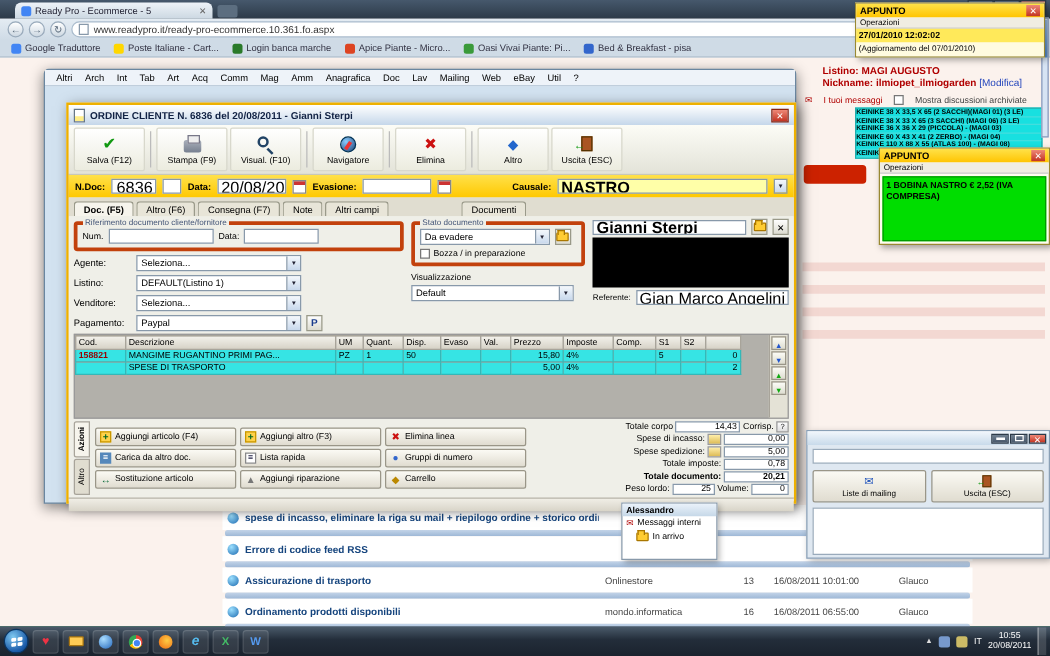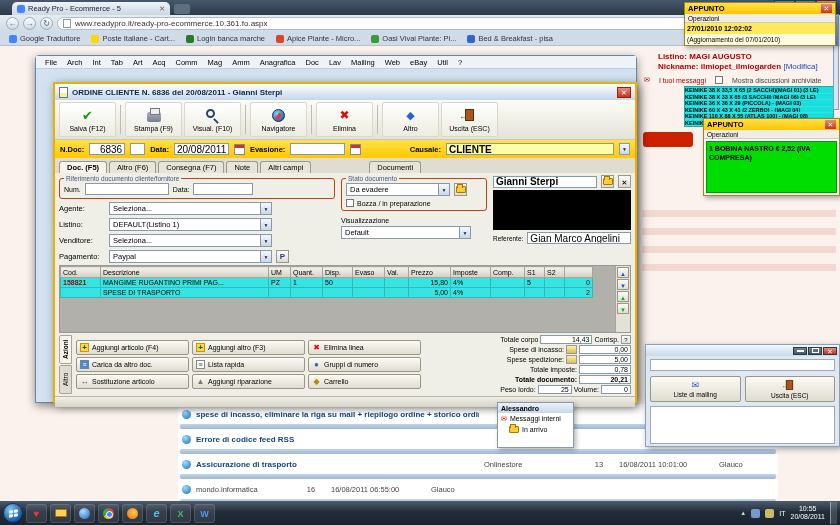--- a/index.html
+++ b/index.html
@@ -75,42 +75,42 @@
 .ti-print::before{content:"";position:absolute;left:3px;top:-4px;width:8px;height:5px;background:#eee;border:1px solid #778}
 .ti-view{width:9px;height:9px;border:2px solid #224466;border-radius:50%;position:relative;margin:1px 4px 4px 0}
 .ti-view::after{content:"";position:absolute;width:2px;height:6px;background:#224466;left:7px;top:7px;transform:rotate(-45deg)}
 .ti-nav{width:13px;height:13px;border-radius:50%;background:radial-gradient(circle at 35% 30%,#88ccff,#224477);border:1px solid #003355}
 .ti-nav::before{content:"";display:block;width:3px;height:7px;background:#ee3333;margin:3px auto 0;transform:rotate(35deg)}
 .ti-del::before{content:"✖";color:#cc1111;font-size:12px}
 .ti-oth::before{content:"◆";color:#2266cc;font-size:11px}
 .ti-exit{width:9px;height:12px;background:#aa5522;border:1px solid #553300;position:relative}
 .ti-exit::after{content:"←";position:absolute;left:-7px;top:1px;color:#119911;font-size:9px;font-weight:bold}
 .strip{flex:0 0 18px;background:linear-gradient(#ffe14a,#ffc800);display:flex;align-items:center;gap:5px;padding:0 5px;font-size:7.5px;font-weight:bold}
-.fld{background:#fff;border:1px solid #8899aa;height:12px;font-size:10px;padding:0 2px;display:flex;align-items:center;font-weight:normal;white-space:nowrap;overflow:hidden}
+.fld{background:#fff;border:1px solid #8899aa;height:12px;font-size:13px;padding:0 2px;display:flex;align-items:center;font-weight:normal;white-space:nowrap;overflow:hidden}
 .num{justify-content:flex-end}
 .cal{width:11px;height:11px;background:#fff;border:1px solid #888;box-shadow:inset 0 3px 0 #cc3333}
 .dd{width:11px;height:12px;background:linear-gradient(#f4f8fc,#c8d8ec);border:1px solid #8899aa;display:flex;align-items:center;justify-content:center}
 .gdn::before{content:"▼";font-size:5px;color:#223}
 .gup2::before{content:"▲";font-size:6px;color:#2255cc}
 .gdn2::before{content:"▼";font-size:6px;color:#2255cc}
 .gupg::before{content:"▲";font-size:6px;color:#11aa11}
 .gdng::before{content:"▼";font-size:6px;color:#11aa11}
 .dtabs{flex:0 0 15px;background:#e0ddd0;display:flex;align-items:flex-end;padding:0 4px;gap:2px;font-size:7.5px}
 .dtab{padding:1px 7px 1px;border:1px solid #9a9a8a;border-bottom:none;border-radius:3px 3px 0 0;background:#e8e5d8;white-space:nowrap}
 .dtab.on{background:#f6f4ec;font-weight:bold}
 .dtab.far{margin-left:56px}
 .dbody{flex:1;background:#efefe8;padding:2px 4px;display:flex;flex-direction:column;gap:2px}
 .rowtop{display:flex;gap:6px;flex:0 0 88px}
 .colL{width:276px}
-fieldset{border:1px solid #c2410c;border-radius:3px;padding:1px 4px 3px;font-size:7px}
+fieldset{border:3px solid #c2410c;border-radius:3px;padding:1px 4px 3px;font-size:7px}
 legend{font-size:6.5px;color:#445577;padding:0 2px}
 .inln{display:flex;align-items:center;gap:4px}
 .frow{display:flex;align-items:center;gap:4px;margin-top:3px;font-size:7.5px}
 .lb{width:46px;text-align:left;white-space:nowrap}
-.sel{width:163px;height:13px;background:#fff;border:1px solid #8899aa;display:flex;align-items:center;padding:0 0 0 3px;font-size:7.5px;justify-content:space-between;white-space:nowrap;overflow:hidden}
+.sel{width:132px;height:13px;background:#fff;border:1px solid #8899aa;display:flex;align-items:center;padding:0 0 0 3px;font-size:7.5px;justify-content:space-between;white-space:nowrap;overflow:hidden}
 .sel .gdn{border-left:1px solid #8899aa;width:11px;height:100%;display:flex;align-items:center;justify-content:center;background:linear-gradient(#f4f8fc,#c8d8ec)}
 .ibtn{width:13px;height:13px;border:1px solid #999988;background:linear-gradient(#fefefe,#dddcd0);display:flex;align-items:center;justify-content:center;flex:0 0 13px}
 .fold{width:10px;height:7px;background:#ffcc33;border:1px solid #aa7700;border-radius:1px;position:relative}
 .fold::before{content:"";position:absolute;top:-3px;left:0;width:4px;height:3px;background:#ffcc33;border:1px solid #aa7700;border-bottom:none}
 .pp::before{content:"P";color:#1a3c8c;font-weight:bold;font-size:8px}
 .colM{width:146px}
 .colR{flex:1;display:flex;flex-direction:column;gap:2px}
 .blackbox{height:40px;background:#000}
 .ckrow{display:flex;align-items:center;gap:3px;margin-top:3px;font-size:7px}
 
@@ -292,32 +292,33 @@
         <span class="ticon"></span>
         <span class="ttitle">Assicurazione di trasporto</span>
         <span class="tforum">Onlinestore</span>
           <span class="trep">13</span>
           <span class="tdate">16/08/2011 10:01:00</span>
           <span class="tauth">Glauco</span>
       </div>
       <div class="tbar"></div>
       <div class="trow">
         <span class="ticon"></span>
+        <span class="ttitle">Ordinamento prodotti disponibili</span>
         <span class="tforum">mondo.informatica</span>
           <span class="trep">16</span>
           <span class="tdate">16/08/2011 06:55:00</span>
           <span class="tauth">Glauco</span>
       </div>
       <div class="tbar"></div>
     </div>
   </div>
 
   <div id="mainwin">
     <div class="mw-menu">
-      <span class="mi">File</span>
+      <span class="mi">Altri</span>
       <span class="mi">Arch</span>
       <span class="mi">Int</span>
       <span class="mi">Tab</span>
       <span class="mi">Art</span>
       <span class="mi">Acq</span>
       <span class="mi">Comm</span>
       <span class="mi">Mag</span>
       <span class="mi">Amm</span>
       <span class="mi">Anagrafica</span>
       <span class="mi">Doc</span>
@@ -390,21 +391,21 @@
       <span>N.Doc:</span>
       <span class="fld num" style="width:36px">6836</span>
       <span class="fld" style="width:15px"></span>
       <span>Data:</span>
       <span class="fld" style="width:55px">20/08/2011</span>
       <span class="cal"></span>
       <span>Evasione:</span>
       <span class="fld" style="width:55px"></span>
       <span class="cal"></span>
       <span style="margin-left:auto">Causale:</span>
-      <span class="fld" style="width:168px;background:#ffffa8;font-weight:bold">CLIENTE</span>
+      <span class="fld" style="width:168px;background:#ffffa8;font-weight:bold">NASTRO</span>
       <span class="dd gdn"></span>
     </div>
     <div class="dtabs">
       <span class="dtab on">Doc. (F5)</span>
       <span class="dtab">Altro (F6)</span>
       <span class="dtab">Consegna (F7)</span>
       <span class="dtab">Note</span>
       <span class="dtab">Altri campi</span>
       <span class="dtab far">Documenti</span>
     </div>

